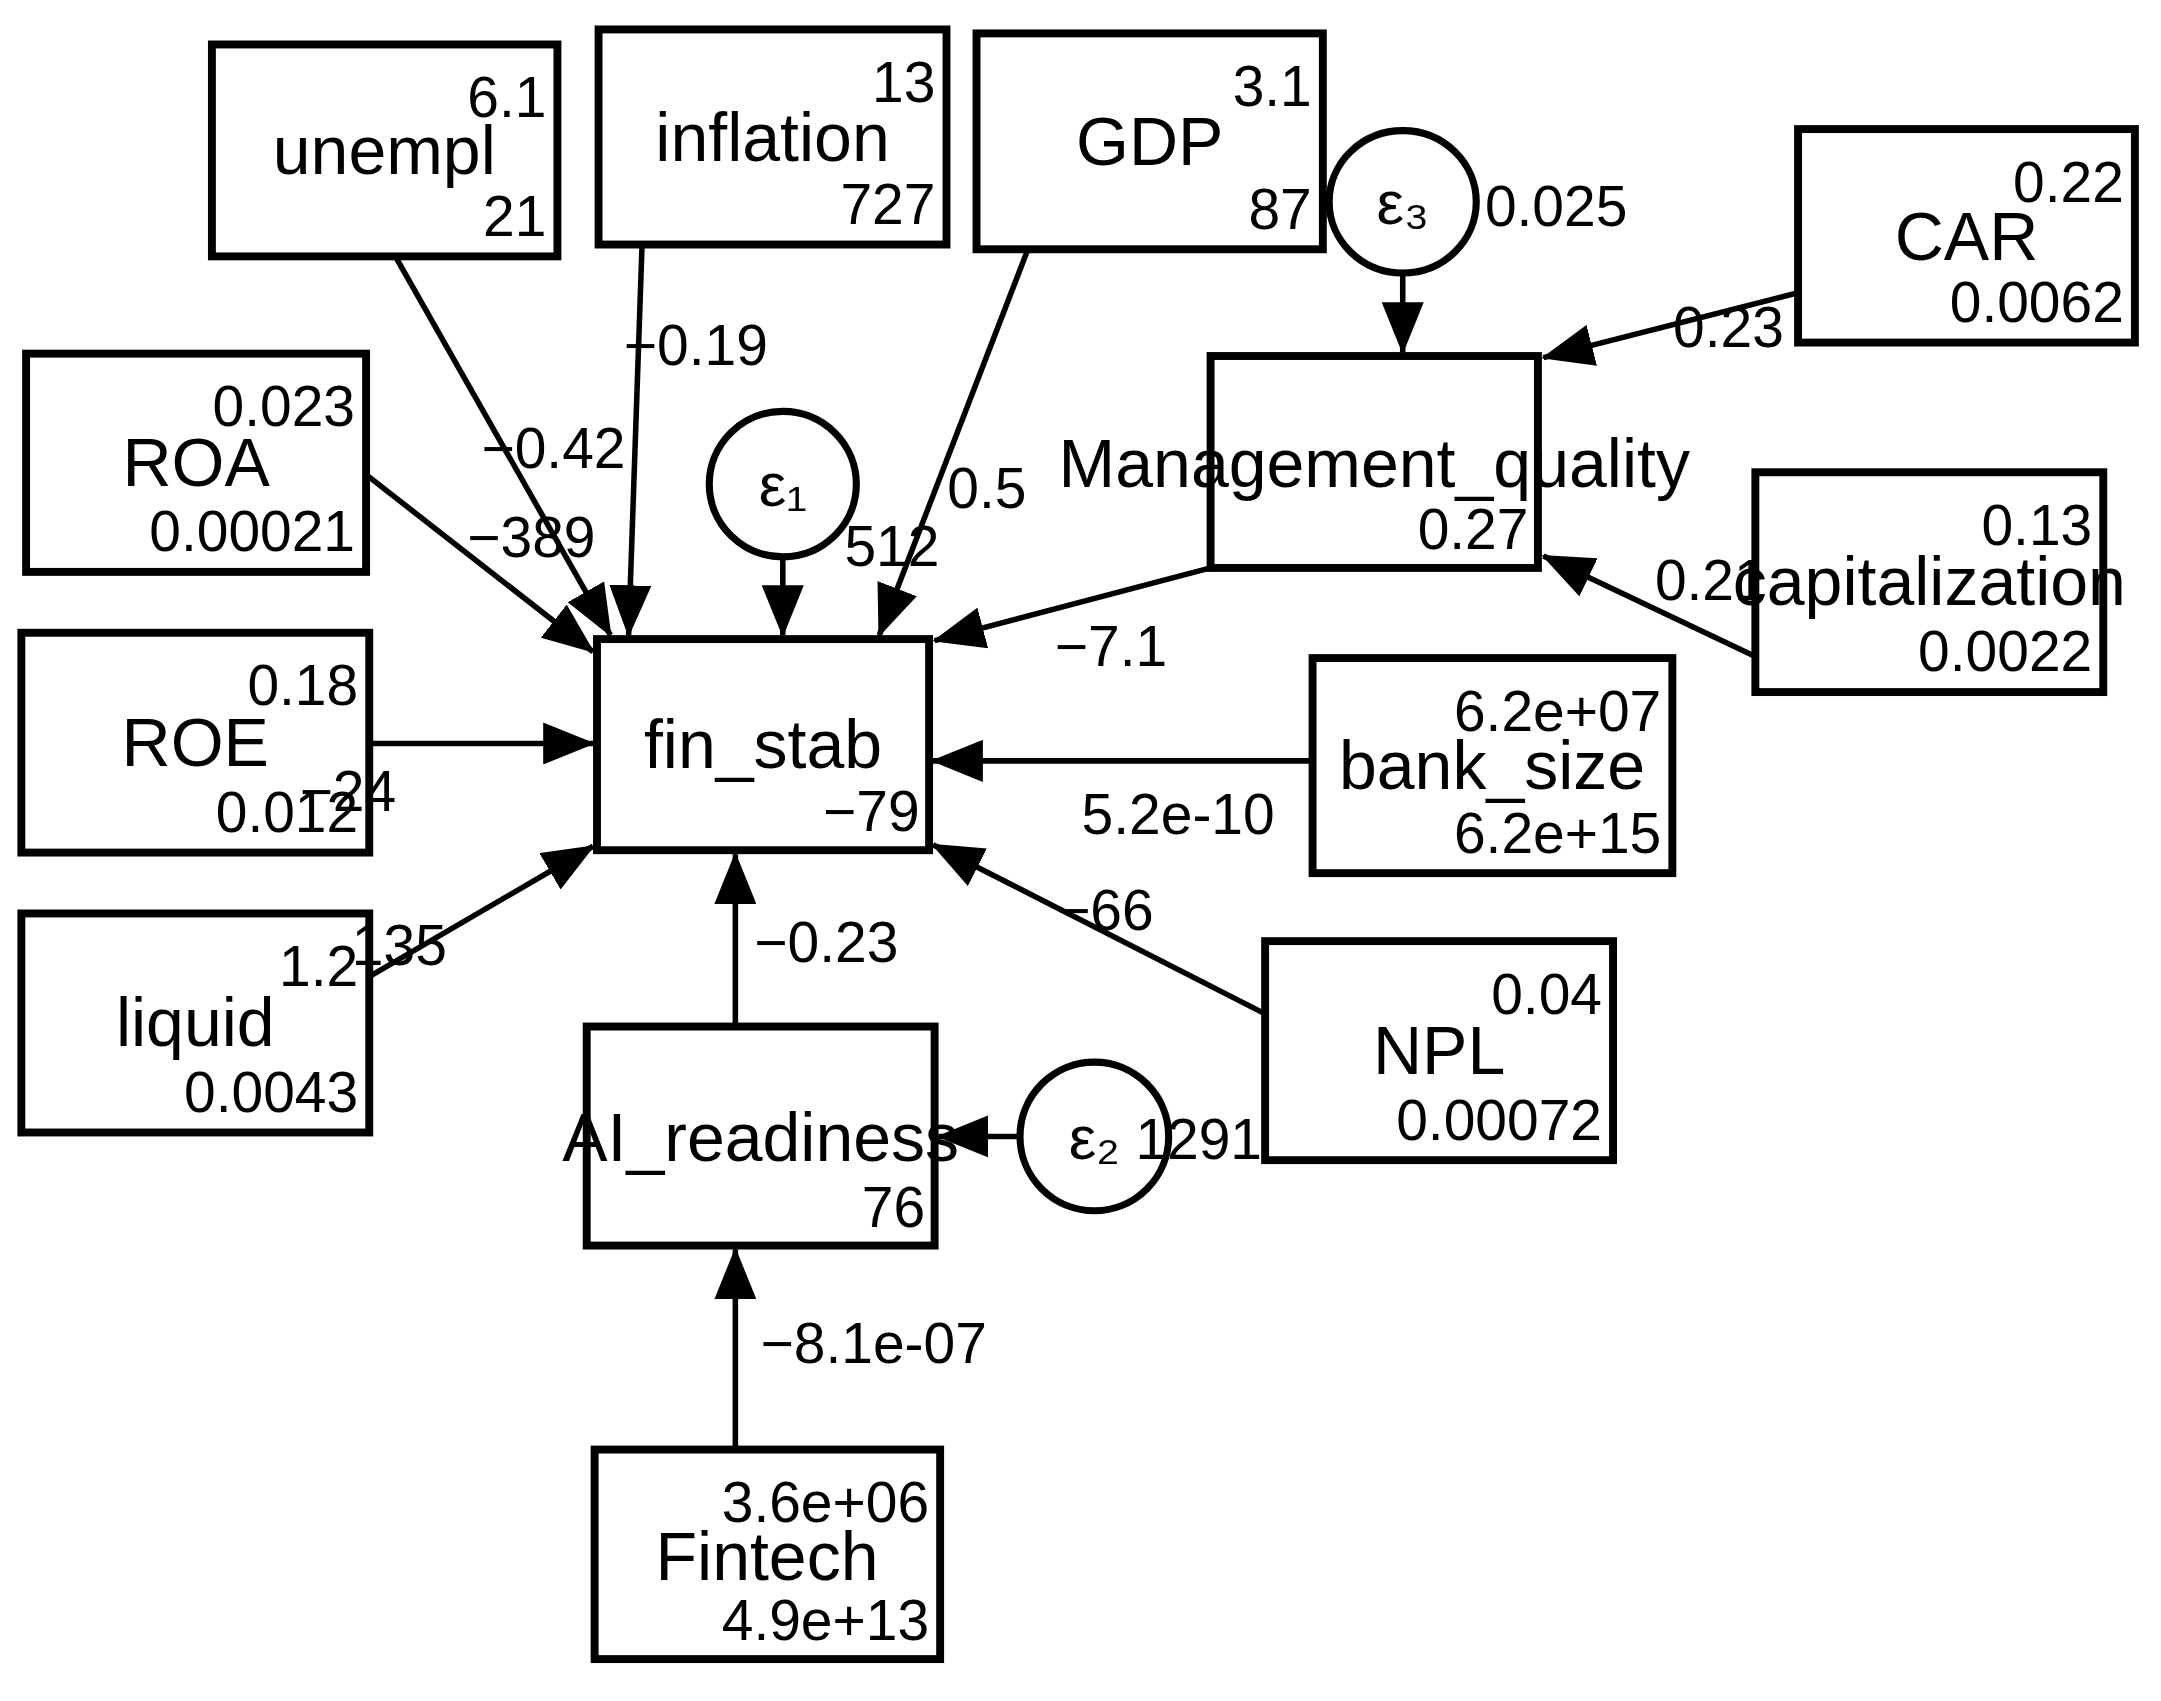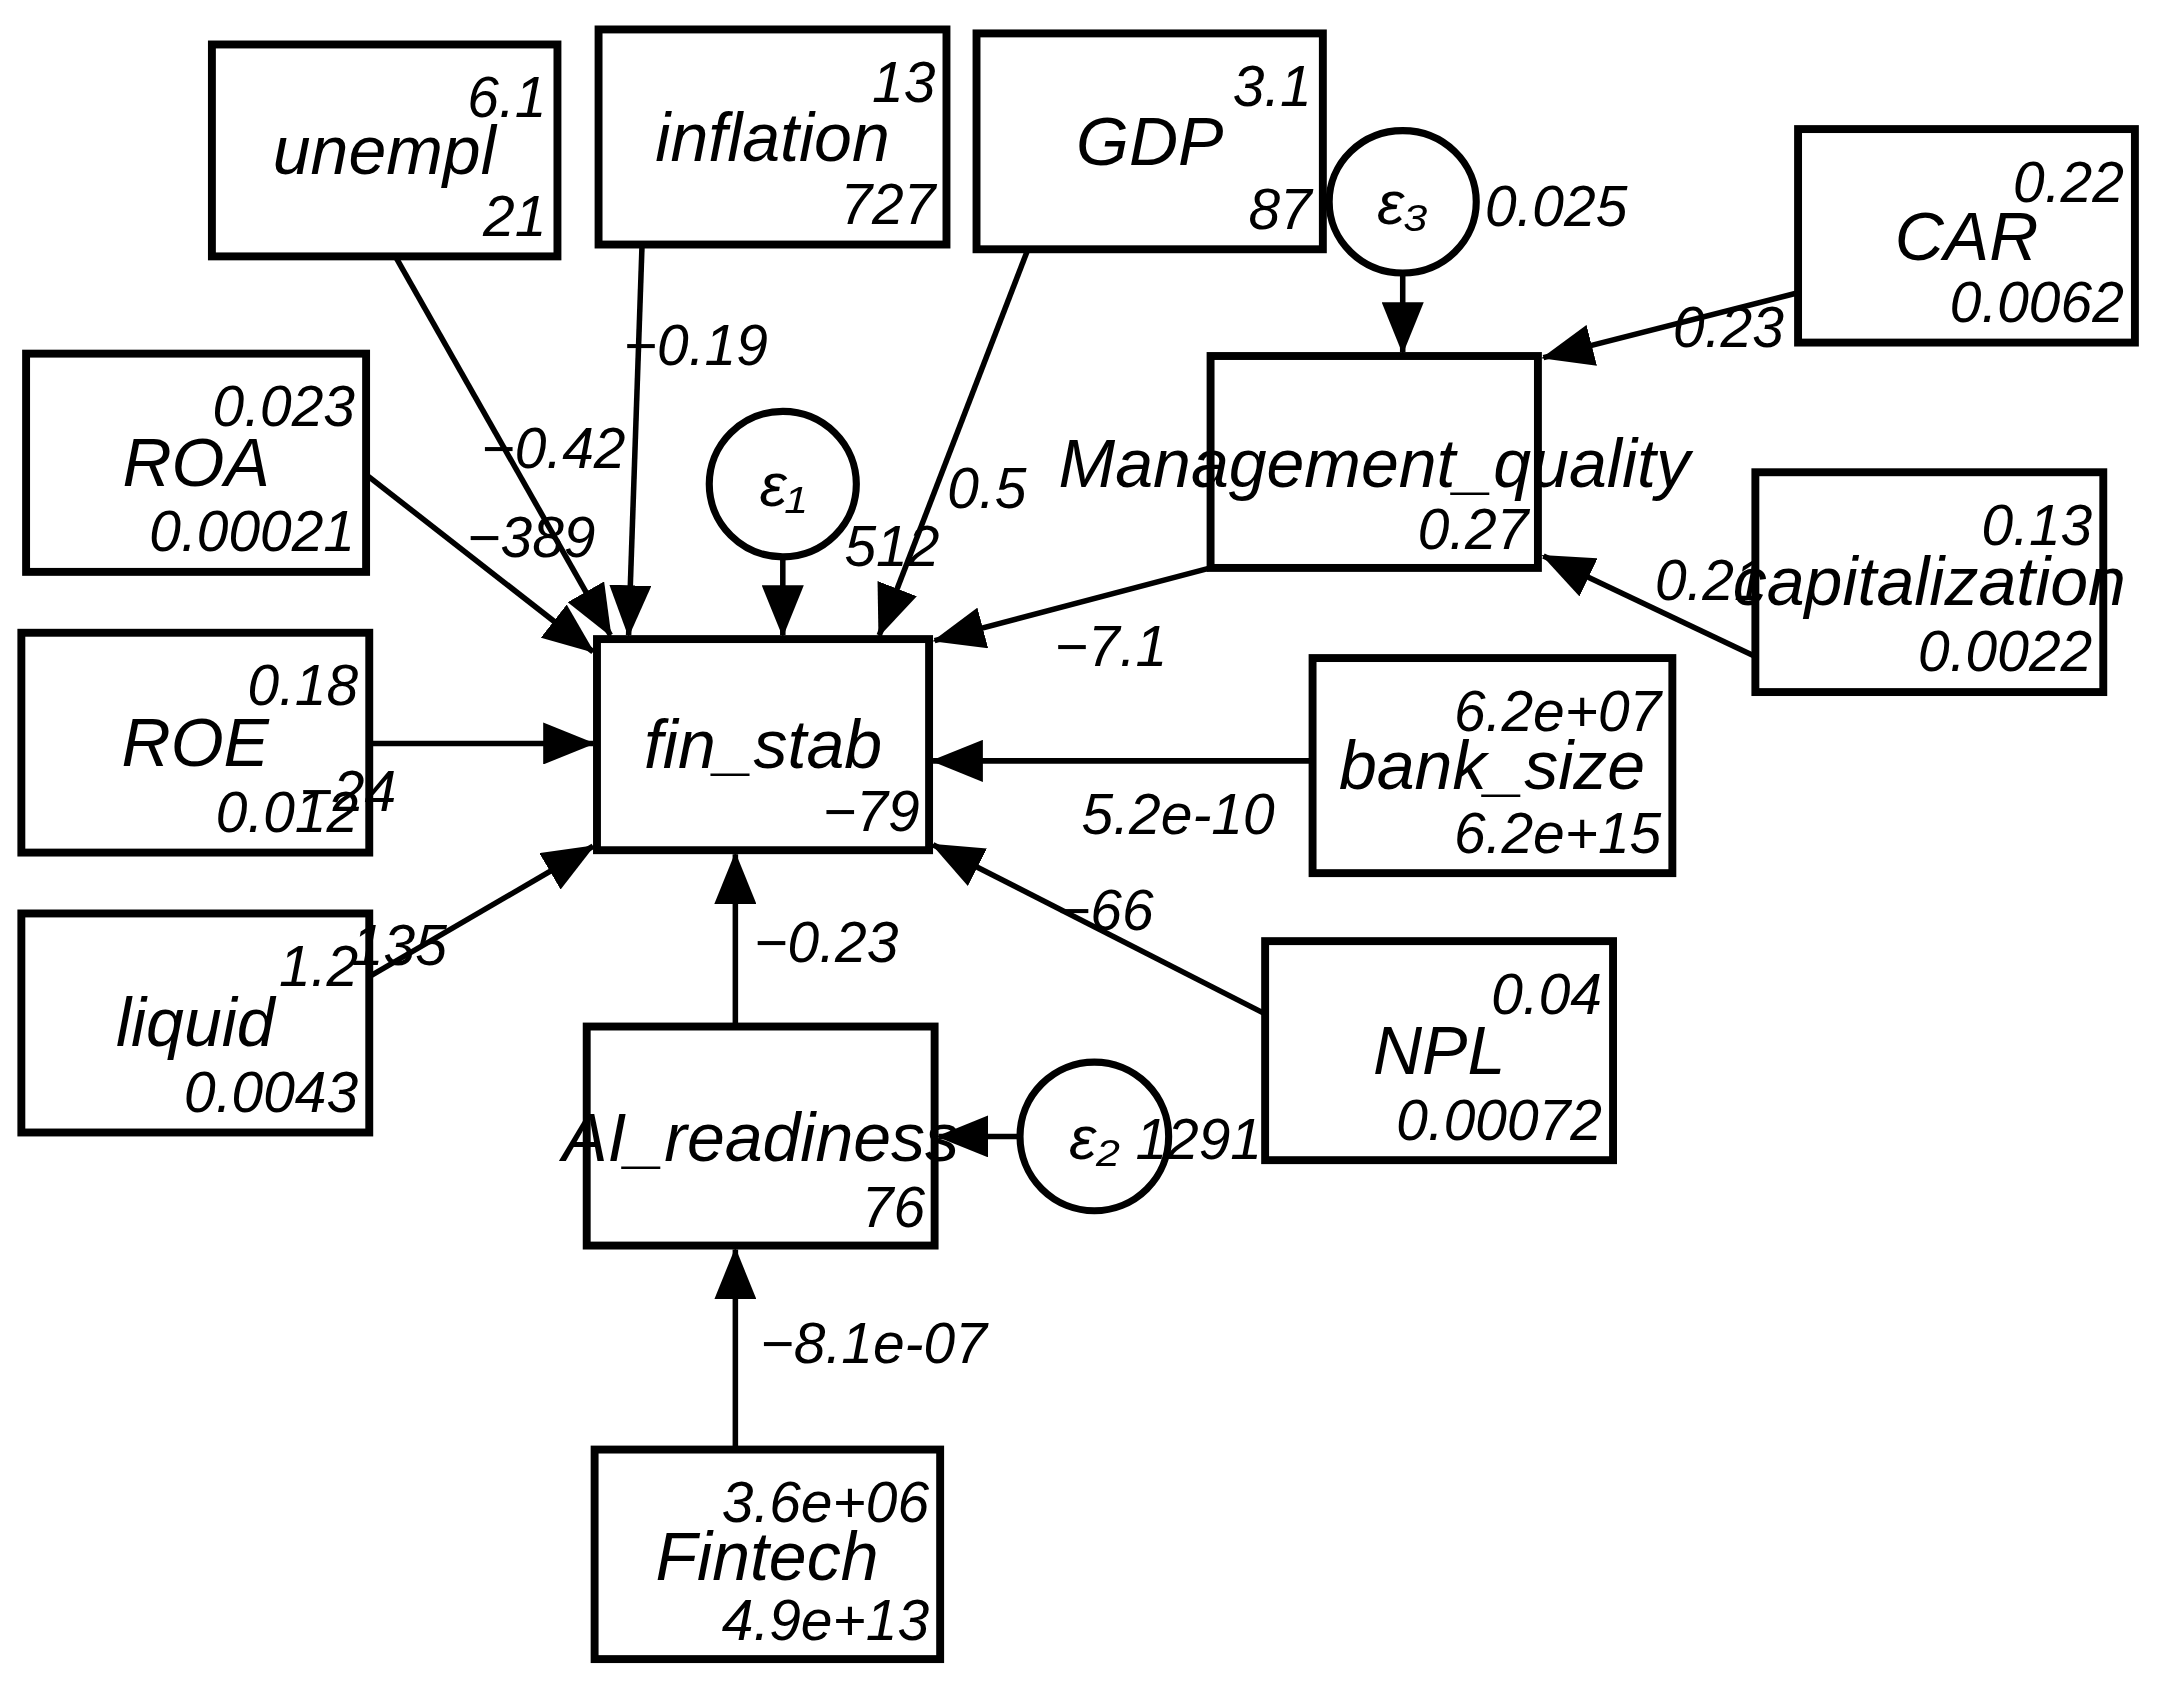--- a/index.html
+++ b/index.html
@@ -1,16 +1,16 @@
 <!DOCTYPE html>
 <html style="font-size:12.7px"><head>
 <meta charset="utf-8">
 <style>
   html,body{margin:0;padding:0;background:#ffffff;}
-  .stage{width:2161px;height:1702px;position:relative;background:#ffffff;font-style:italic;}
+  .stage{width:2161px;height:1702px;position:relative;background:#ffffff;}
   svg{display:block;}
   text{font-family:"Liberation Sans","DejaVu Sans",sans-serif;fill:#000;}
   .node-label{font-size:86px;}
   .node-value{font-size:72px;}
   .path-label{font-size:72px;}
   .eps-label{font-size:78px;}
   rect.node{fill:#ffffff;stroke:#000000;stroke-width:10;}
   ellipse.err{fill:#ffffff;stroke:#000000;stroke-width:9;}
   line.edge{stroke:#000000;stroke-width:7;}
 </style>

